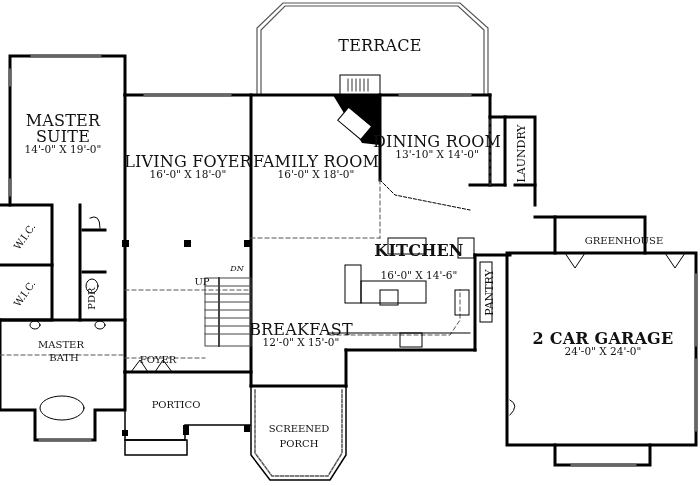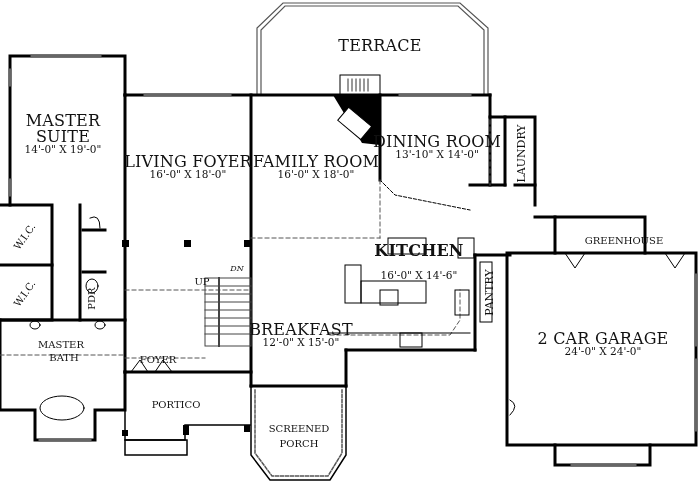--- a/index.html
+++ b/index.html
@@ -188,17 +188,17 @@
 <div class="vert" style="left:80px;top:293px;transform:rotate(-90deg);font-size:10px;">PDR</div>
 
 <div class="lbl small" style="left:61px;top:339px;">MASTER</div>
 <div class="lbl small" style="left:64px;top:352px;">BATH</div>
 
 <div class="lbl small" style="left:176px;top:399px;">PORTICO</div>
 
 <div class="lbl small" style="left:299px;top:423px;">SCREENED</div>
 <div class="lbl small" style="left:299px;top:438px;">PORCH</div>
 
-<div class="lbl name" style="left:603px;top:330px;">2 CAR GARAGE</div>
+<div class="lbl name" style="left:603px;top:330px;font-weight:bold;">2 CAR GARAGE</div>
 <div class="lbl dim" style="left:603px;top:345px;">24'-0" X 24'-0"</div>
 
 <div class="lbl" style="left:202px;top:276px;font-size:10px;">UP</div>
 <div class="lbl" style="left:237px;top:264px;font-size:8px;font-style:italic;">DN</div>
 
 </body></html>

